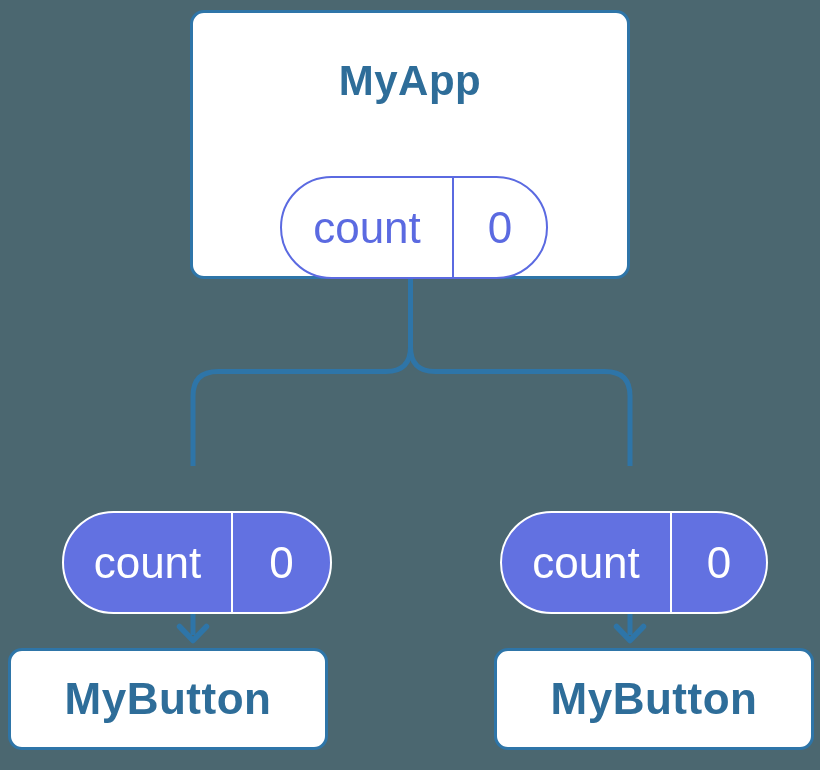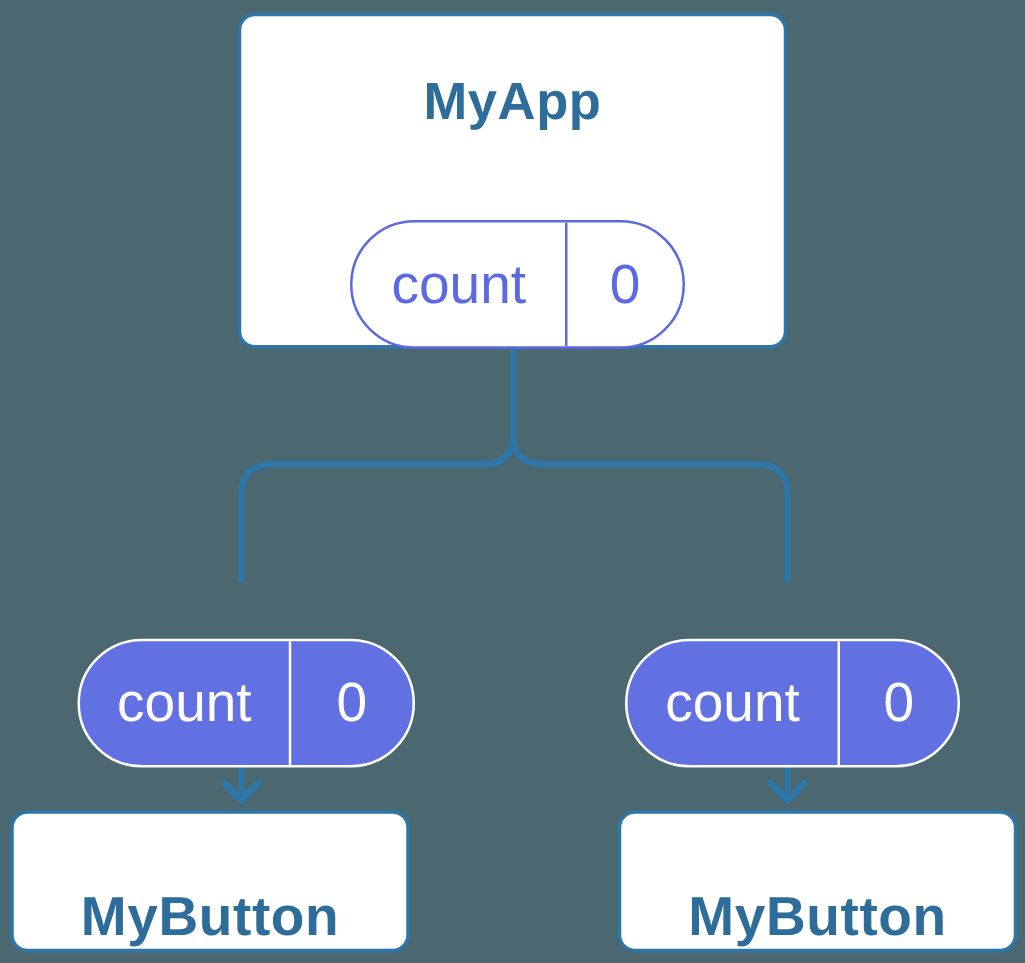--- a/index.html
+++ b/index.html
@@ -39,22 +39,22 @@
 
   .prop-pill{background:var(--purple-fill);border:2.5px solid var(--white);
              color:var(--white);}
   .prop-pill .pill-label{border-right:2.5px solid var(--white);}
   .prop-pill .pill-value{flex:1;}
   .prop-left{left:62px;top:465px;width:270px;}
   .prop-left .pill-label{width:169px;}
   .prop-right{left:500px;top:465px;width:268px;}
   .prop-right .pill-label{width:170px;}
 
-  .card-leaf{top:648px;width:320px;height:114px;display:flex;
-             align-items:flex-end;justify-content:center;}
+  .card-leaf{top:648px;width:320px;height:102px;display:flex;
+             align-items:center;justify-content:center;}
   .card-leaf .leaf-title{color:var(--title-blue);font-weight:600;
              font-size:44px;letter-spacing:.5px;}
   .leaf-left{left:8px;}
   .leaf-right{left:494px;}
 </style>
 </head>
 <body>
 
 <div class="stage">
 

